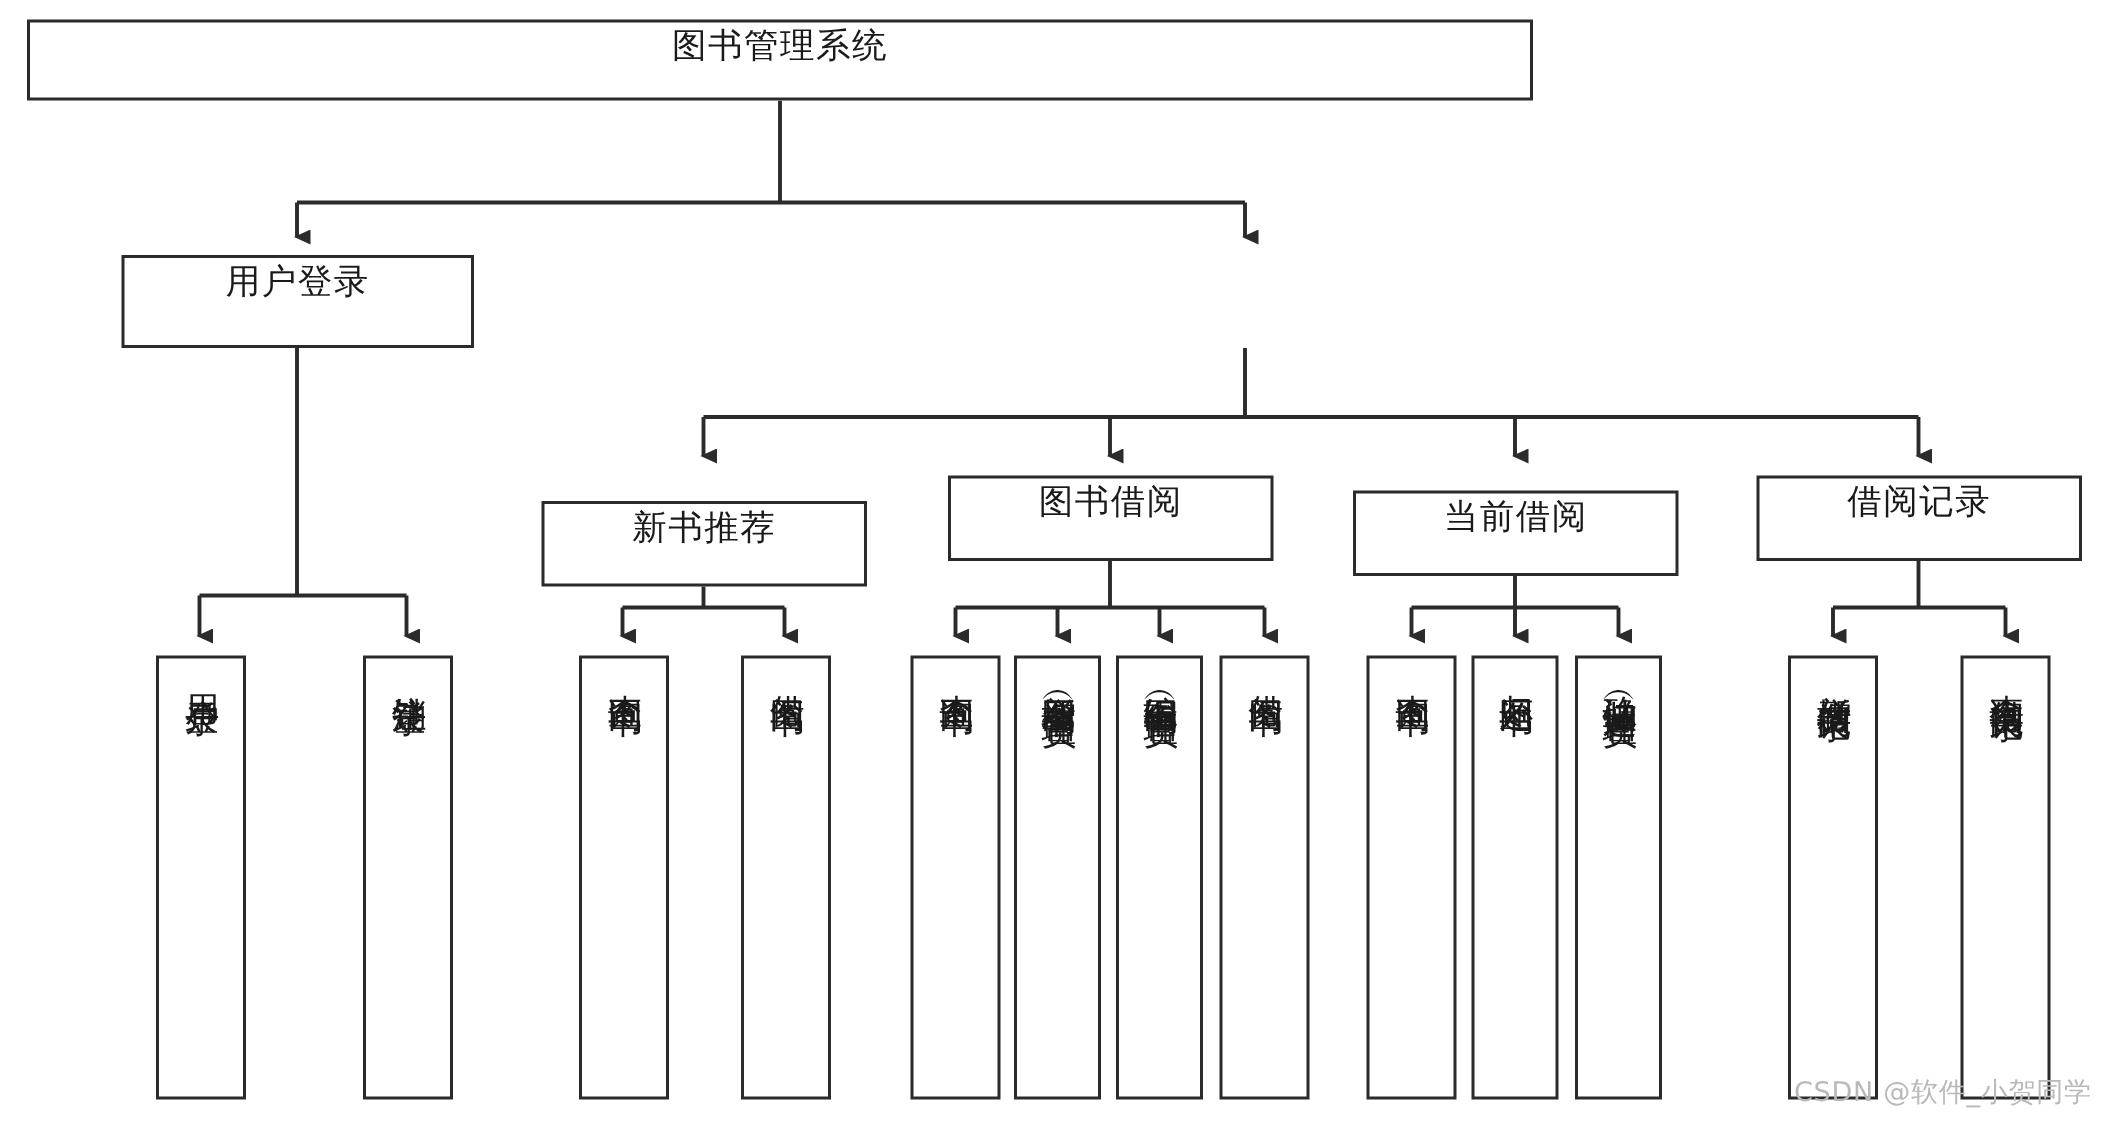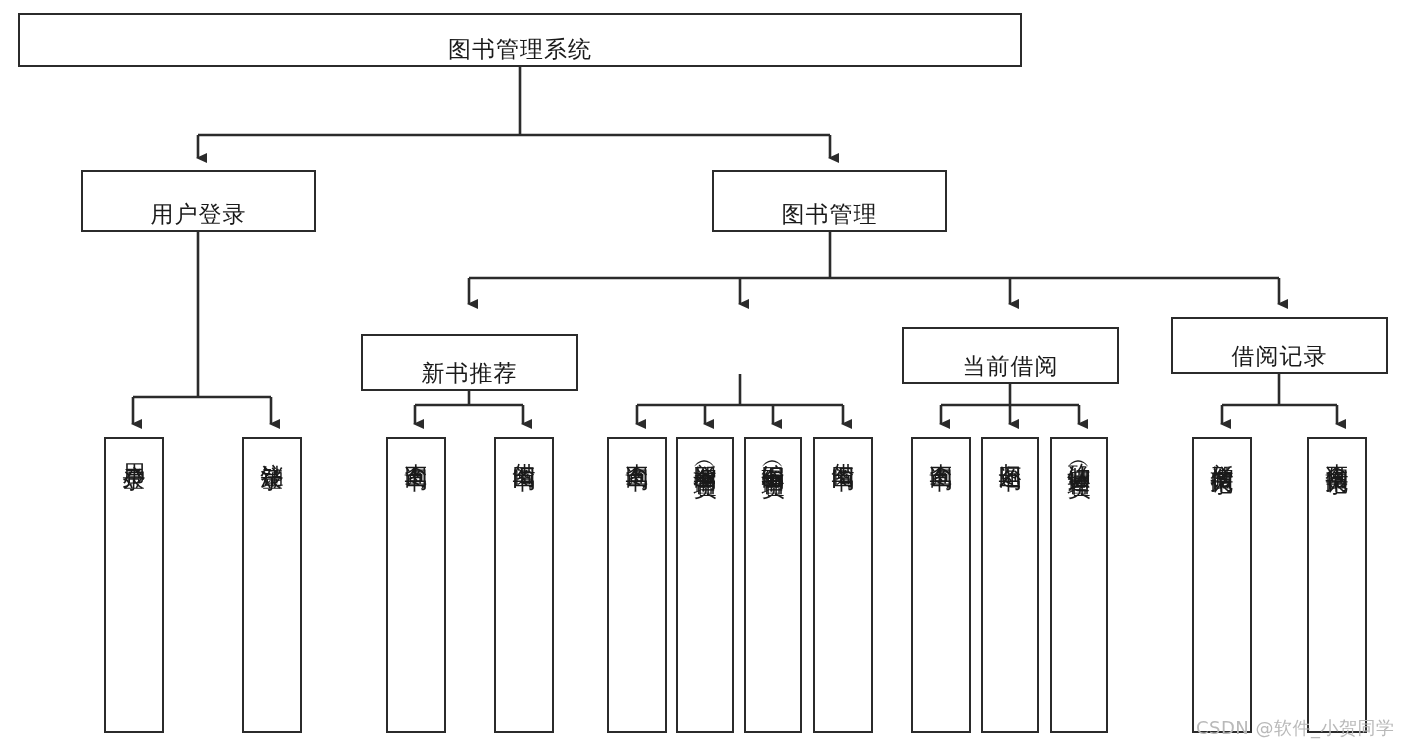--- a/index.html
+++ b/index.html
@@ -23,21 +23,21 @@
     top: 0;
     width: 1405px;
     height: 747px;
   }
   .node {
     position: absolute;
     box-sizing: border-box;
     border: 2.5px solid #2b2b2b;
     background: #ffffff;
     display: flex;
-    align-items: flex-end;
+    align-items: flex-start;
     justify-content: center;
     color: #1a1a1a;
   }
   .node.horiz {
     font-size: 23px;
     letter-spacing: 1px;
   }
   .node.vert {
     align-items: flex-start;
     justify-content: center;
@@ -115,26 +115,26 @@
     </g>
   </svg>
 
   <div class="node horiz" style="left:18px; top:13px; width:1004px; height:54px;">
     <span>图书管理系统</span>
   </div>
 
   <div class="node horiz" style="left:81px; top:170px; width:235px; height:62px;">
     <span>用户登录</span>
   </div>
-  <div class="node horiz" style="left:712px; top:170px; width:235px; height:62px;">
-    <span>图书管理</span>
-  </div>
 
   <div class="node horiz" style="left:361px; top:317px; width:217px; height:57px;margin-top:17px;">
     <span>新书推荐</span>
+  </div>
+  <div class="node horiz" style="left:632px; top:317px; width:217px; height:57px;">
+    <span>图书借阅</span>
   </div>
   <div class="node horiz" style="left:902px; top:327px; width:217px; height:57px;">
     <span>当前借阅</span>
   </div>
   <div class="node horiz" style="left:1171px; top:317px; width:217px; height:57px;">
     <span>借阅记录</span>
   </div>
 
   <div class="node vert" style="left:104px; top:437px; width:60px; height:296px;">
     <span class="vtext">用户登录</span>

